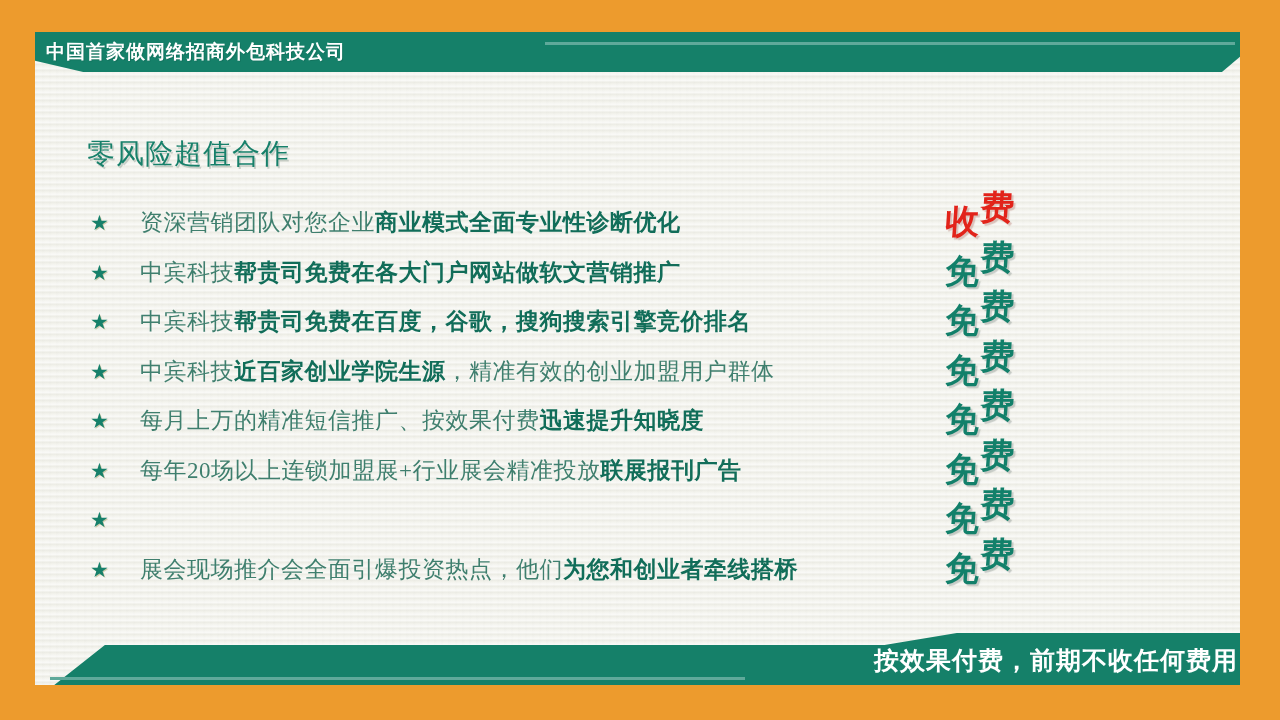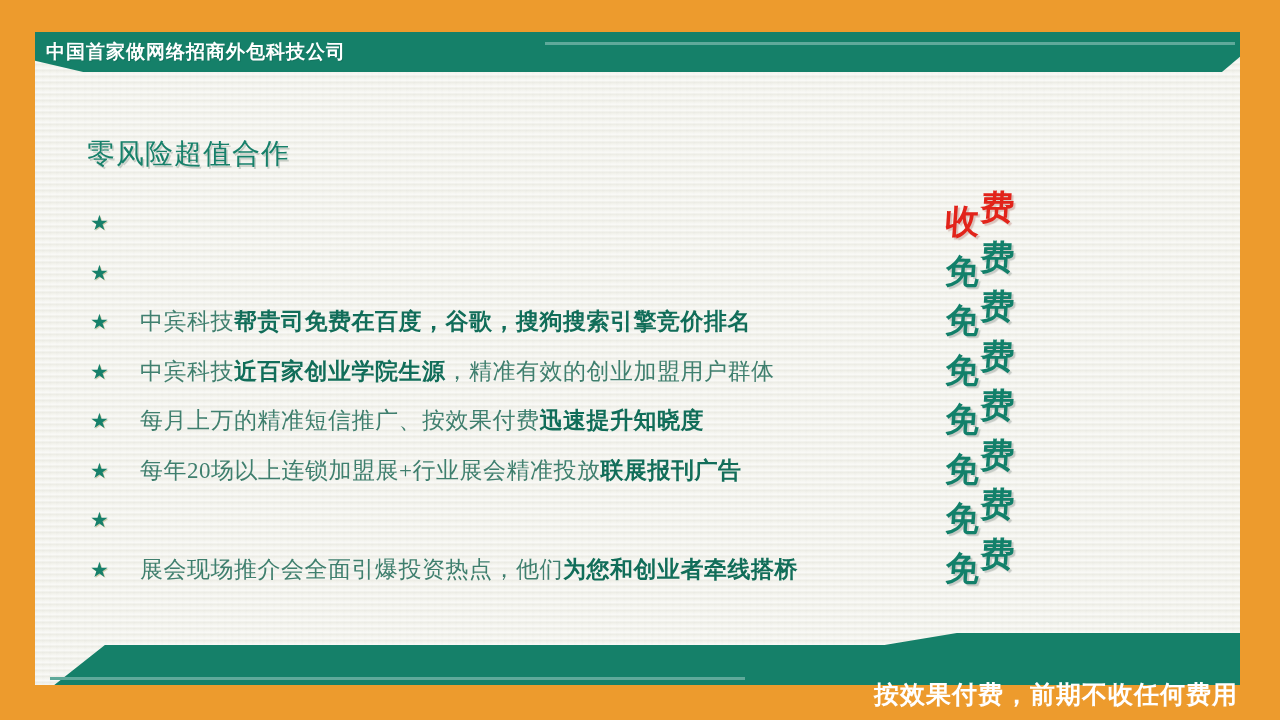--- a/index.html
+++ b/index.html
@@ -162,42 +162,43 @@
   #footer-text{
     position:absolute;
     right:42px; top:645px;
     color:#FFFFFF;
     font-size:25px;
     font-weight:bold;
     letter-spacing:1px;
     line-height:30px;
     white-space:nowrap;
     z-index:7;
-    margin-top:34px;
   }
 </style>
 </head>
 <body>
 
 <div id="slide">
 
   <div id="paper"></div>
 
   <div id="header-band"></div>
   <div id="header-hairline"></div>
   <div id="header-title">中国首家做网络招商外包科技公司</div>
 
   <div id="section-title">零风险超值合作</div>
 
   <div id="bullet-list">
       <div class="bullet-row">
         <span class="bullet-star">★</span>
-      </div>
-      <div class="bullet-row">
-        <span class="bullet-star">★</span>
+        <span class="bullet-text"><span>资深营销团队对您企业</span><span class="b">商业模式全面专业性诊断优化</span></span>
+      </div>
+      <div class="bullet-row">
+        <span class="bullet-star">★</span>
+        <span class="bullet-text"><span>中宾科技</span><span class="b">帮贵司免费在各大门户网站做软文营销推广</span></span>
       </div>
       <div class="bullet-row">
         <span class="bullet-star">★</span>
         <span class="bullet-text"><span>中宾科技</span><span class="b">帮贵司免费在百度，谷歌，搜狗搜索引擎竞价排名</span></span>
       </div>
       <div class="bullet-row">
         <span class="bullet-star">★</span>
         <span class="bullet-text"><span>中宾科技</span><span class="b">近百家创业学院生源</span><span>，精准有效的创业加盟用户群体</span></span>
       </div>
       <div class="bullet-row">

